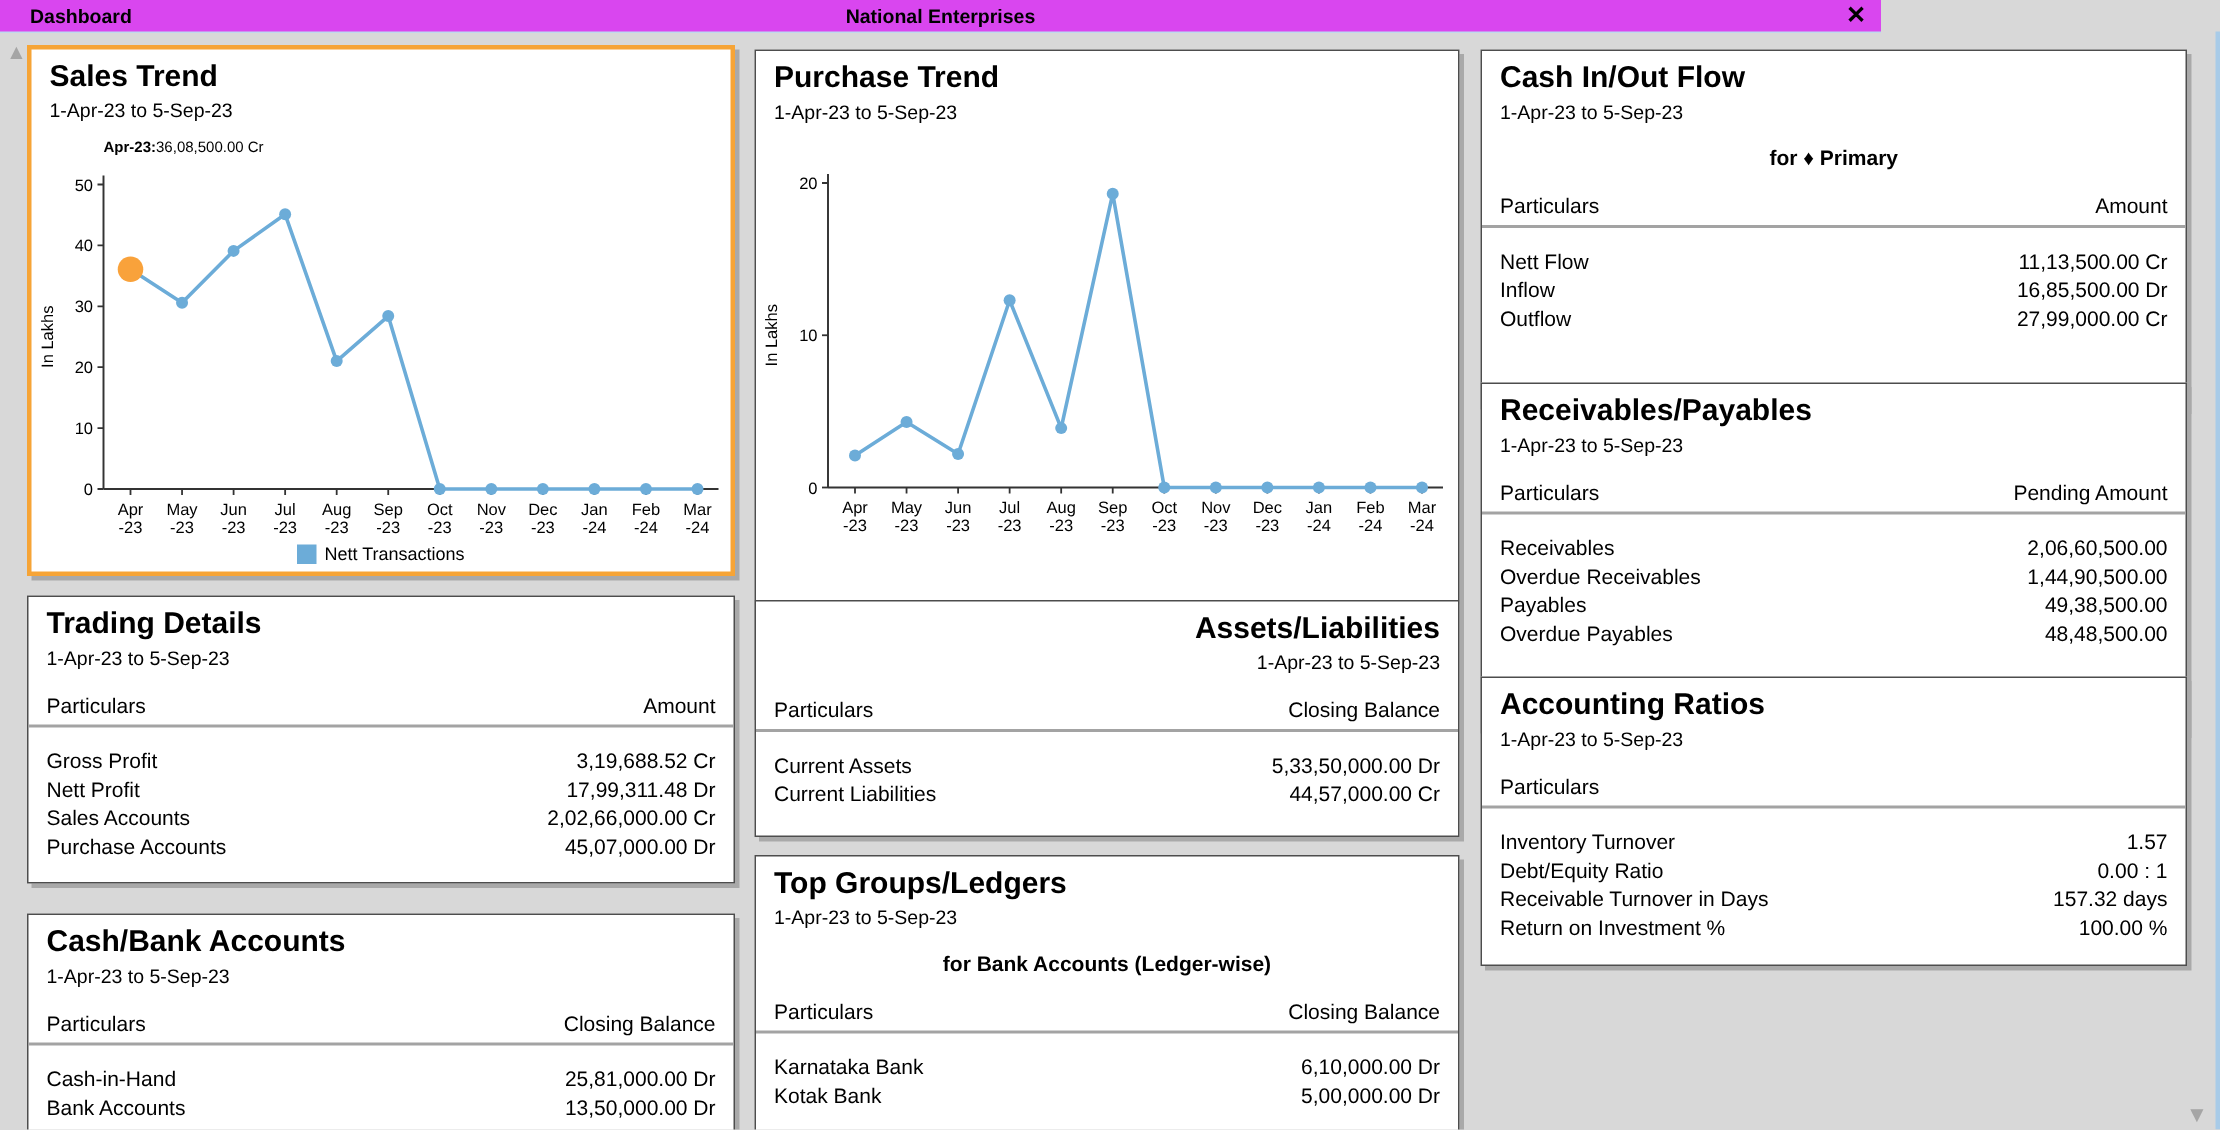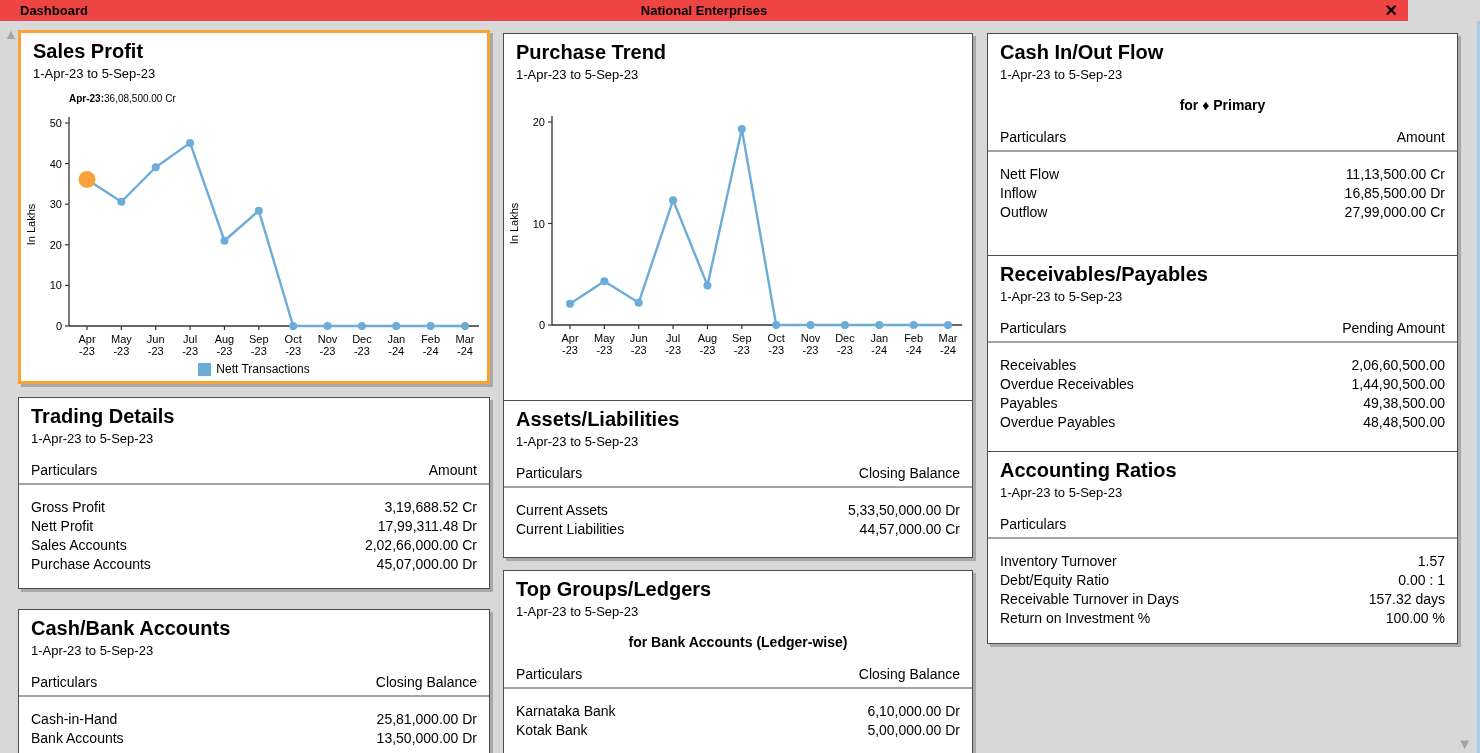--- a/index.html
+++ b/index.html
@@ -4,22 +4,22 @@
 <style>
   html,body{margin:0;padding:0;}
   body{
     width:1480px;height:753px;overflow:hidden;position:relative;
     background:#D8D8D8;
     font-family:"Liberation Sans",sans-serif;
     color:#000;
   }
   
   .titlebar{
-    position:absolute;left:0;top:0;width:1408px;height:21px;
-    background:#ef4444;border-bottom:1px solid #BFD9EE;
+    position:absolute;left:0;top:0;width:1254px;height:21px;
+    background:#d946ef;border-bottom:1px solid #BFD9EE;
     display:flex;align-items:center;z-index:50;
   }
   .tb-left{position:absolute;left:20px;font-size:13px;font-weight:bold;}
   .tb-center{width:100%;text-align:center;font-size:13px;font-weight:bold;}
   .tb-close{
     position:absolute;right:10px;top:0;height:21px;display:flex;align-items:center;
     font-size:16px;font-weight:bold;cursor:pointer;line-height:1;
   }
   .right-edge{position:absolute;right:0;top:21px;width:3px;height:732px;background:#A8CBE8;}
   
@@ -56,21 +56,21 @@
 <div class="titlebar">
   <span class="tb-left">Dashboard</span>
   <span class="tb-center">National Enterprises</span>
   <span class="tb-close">✕</span>
 </div>
 <div class="right-edge"></div>
 <span class="scroll-up">▲</span>
 <span class="scroll-down">▼</span>
 
 <section class="tile selected" style="left:18px;top:30px;width:472px;height:354px;">
-  <h2 class="t-title">Sales Profit</h2>
+  <h2 class="t-title">Sales Trend</h2>
   <div class="t-sub">1-Apr-23 to 5-Sep-23</div>
   <div class="tooltip"><b>Apr-23:</b><span>36,08,500.00 Cr</span></div>
   <svg class="chart-svg" style="top:78px;" width="462" height="248" viewBox="0 0 462 248">
       <line x1="48" y1="6" x2="48" y2="215" stroke="#333" stroke-width="1.3"></line>
       <line x1="48" y1="215" x2="458" y2="215" stroke="#333" stroke-width="1.3"></line>
       <line x1="44" y1="215" x2="48" y2="215" stroke="#333" stroke-width="1.2"></line>
       <text x="41" y="219" text-anchor="end" font-size="11" fill="#000">0</text>
       <line x1="44" y1="174.4" x2="48" y2="174.4" stroke="#333" stroke-width="1.2"></line>
       <text x="41" y="178.4" text-anchor="end" font-size="11" fill="#000">10</text>
       <line x1="44" y1="133.8" x2="48" y2="133.8" stroke="#333" stroke-width="1.2"></line>
@@ -248,21 +248,21 @@
       <circle cx="375.2727272727273" cy="215" r="4" fill="#6CACD8"></circle>
       <circle cx="409.6363636363637" cy="215" r="4" fill="#6CACD8"></circle>
       <circle cx="444.00000000000006" cy="215" r="4" fill="#6CACD8"></circle>
     </svg>
   <div class="legend">
     <span class="lg-sq"></span>
     <span>Nett Transactions</span>
   </div>
 </section>
 
-<section class="tile" style="left:503px;top:400px;width:470px;height:158px;">
+<section class="tile" style="left:503px;top:400px;width:470px;height:158px;text-align:right;">
   <h2 class="t-title">Assets/Liabilities</h2>
   <div class="t-sub">1-Apr-23 to 5-Sep-23</div>
   <div class="thead">
     <span>Particulars</span>
     <span>Closing Balance</span>
   </div>
   <div class="tsep"></div>
   <div class="tbody">
       <div class="trow">
         <span>Current Assets</span>

